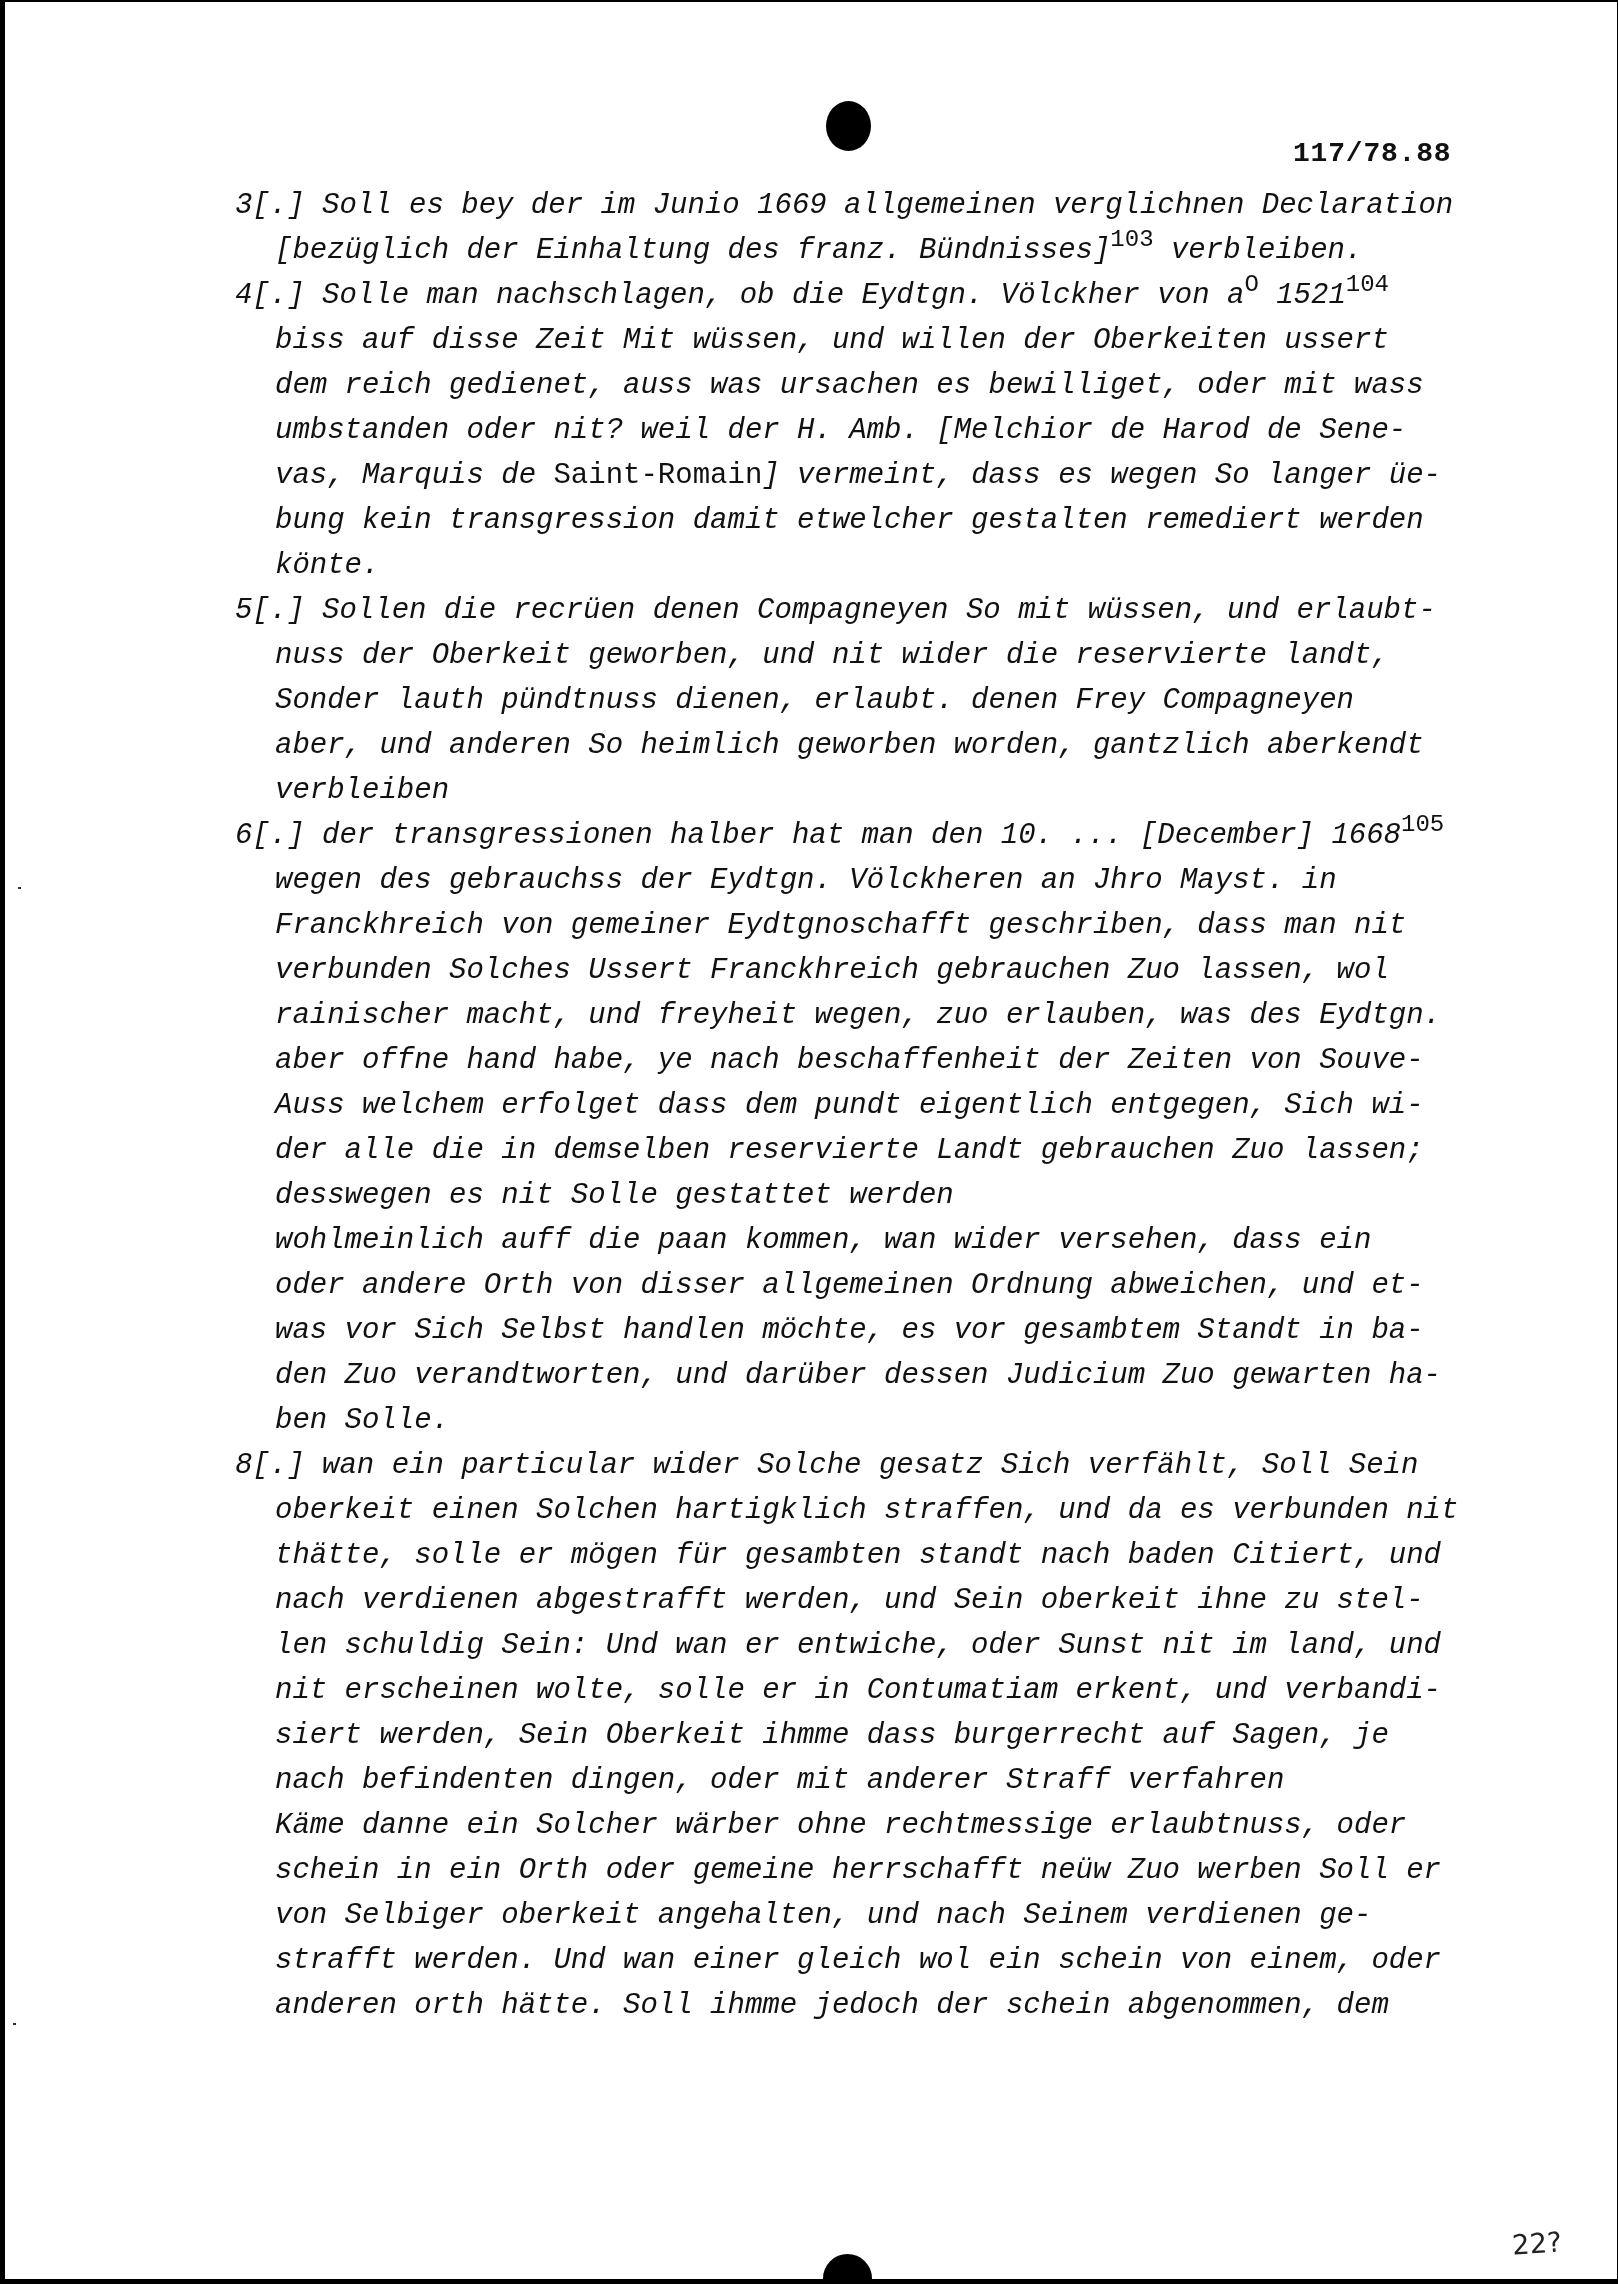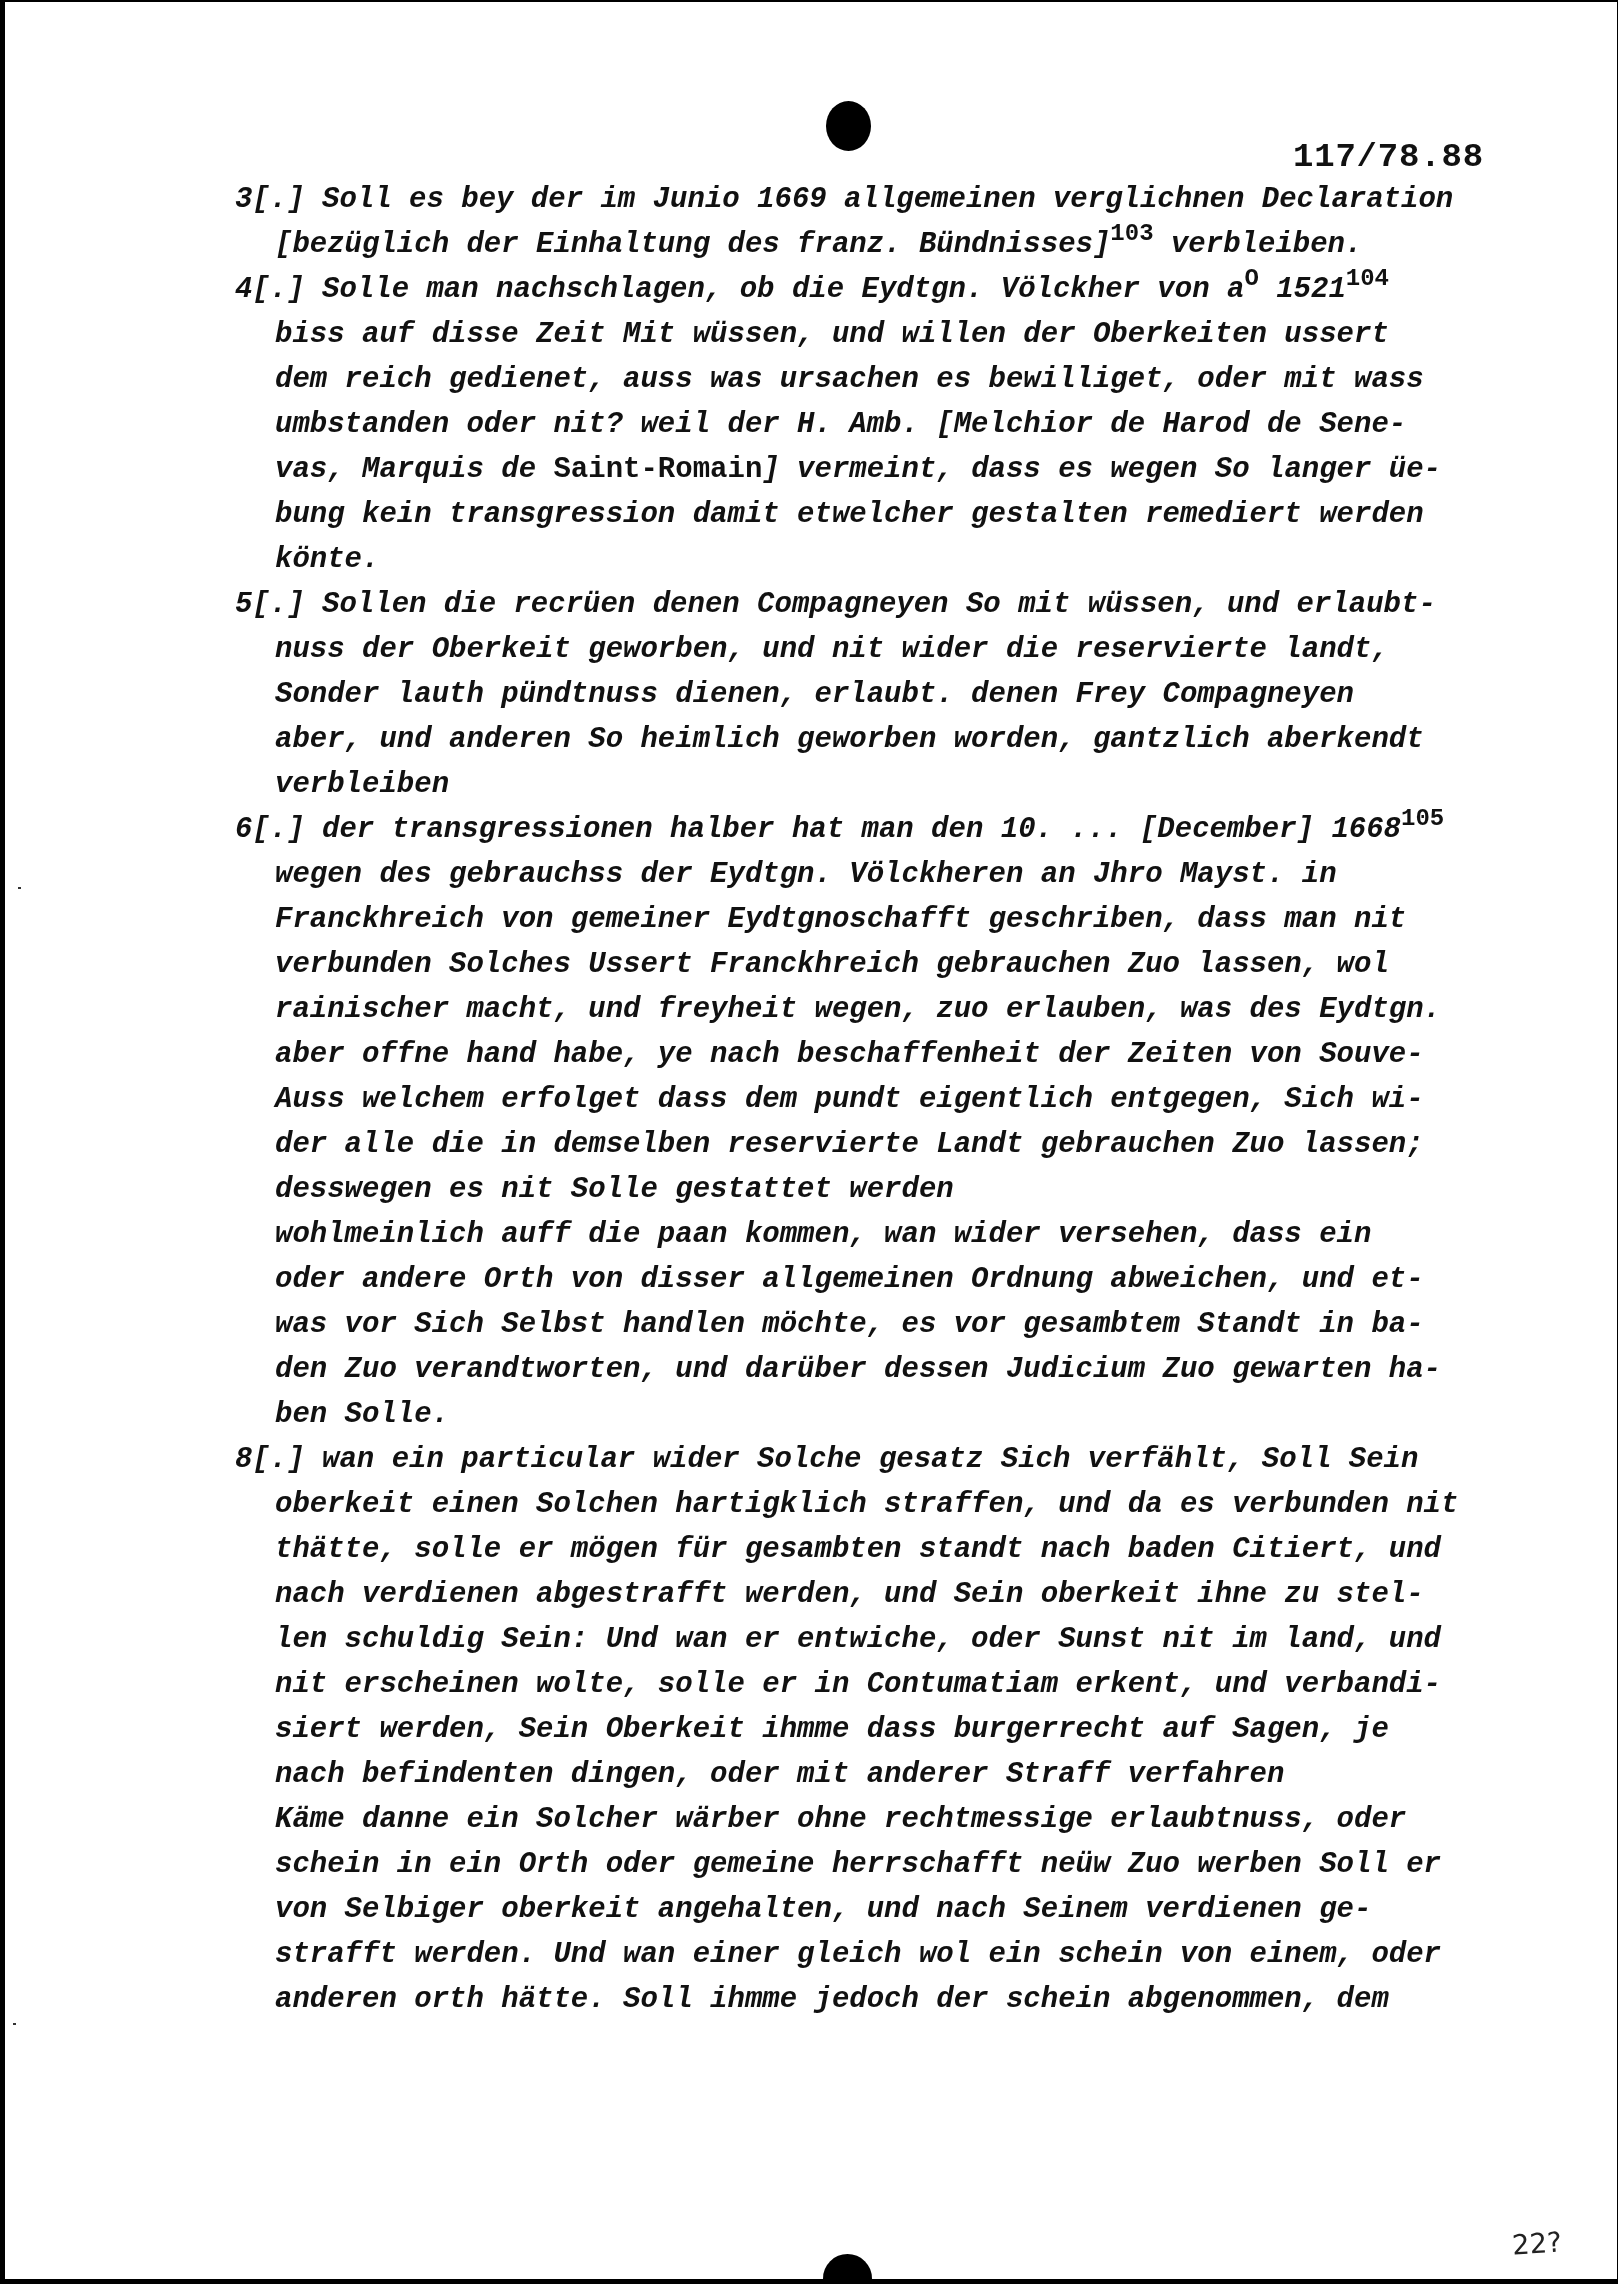--- a/index.html
+++ b/index.html
@@ -42,33 +42,33 @@
       position: absolute;
       left: 823px; top: 2254px;
       width: 49px; height: 49px;
       border-radius: 50% 50% 0 0;
       background: #000;
     }
     .ref-number {
       position: absolute;
       left: 1293px; top: 138px;
       font-family: "Liberation Mono", "DejaVu Sans Mono", monospace;
-      font-size: 34px;
+      font-size: 28px;
       font-weight: bold;
       color: #111;
       letter-spacing: 0.8px;
     }
     .text-block {
       position: absolute;
       left: 235px;
-      top: 177px;
+      top: 183px;
       width: 1263px;
       font-family: "Liberation Mono", "DejaVu Sans Mono", monospace;
       font-style: italic;
-      font-weight: bold;
+      font-weight: normal;
       font-size: 29px;
       line-height: 45px;
       color: #111;
     }
     .line {
       white-space: pre;
       height: 45px;
     }
     .line.indent {
       padding-left: 40px;

